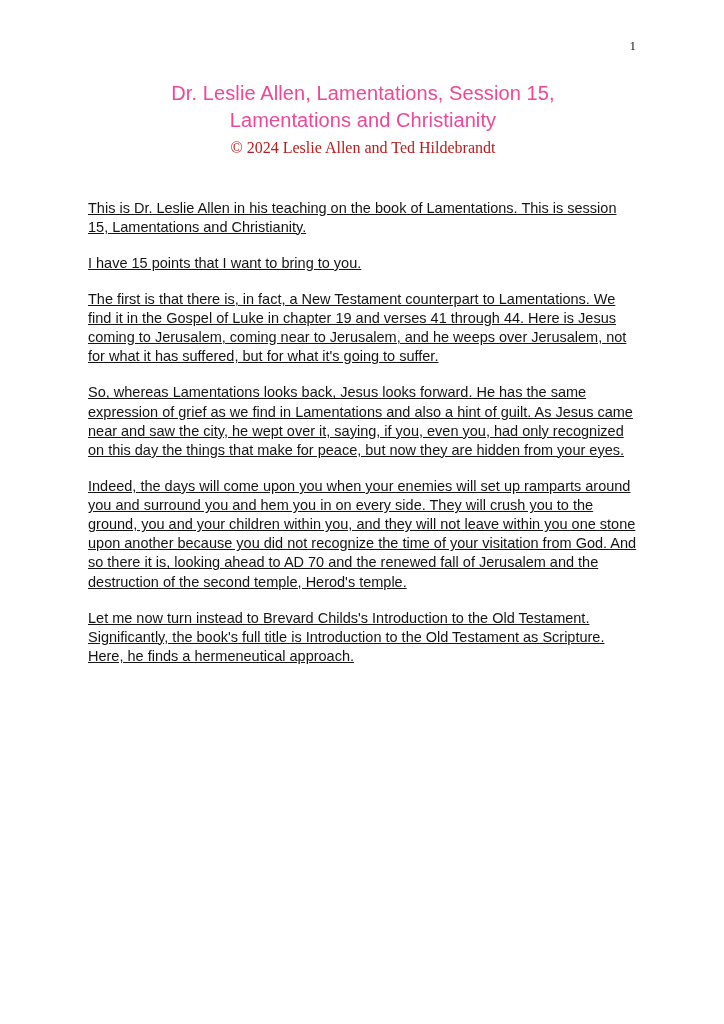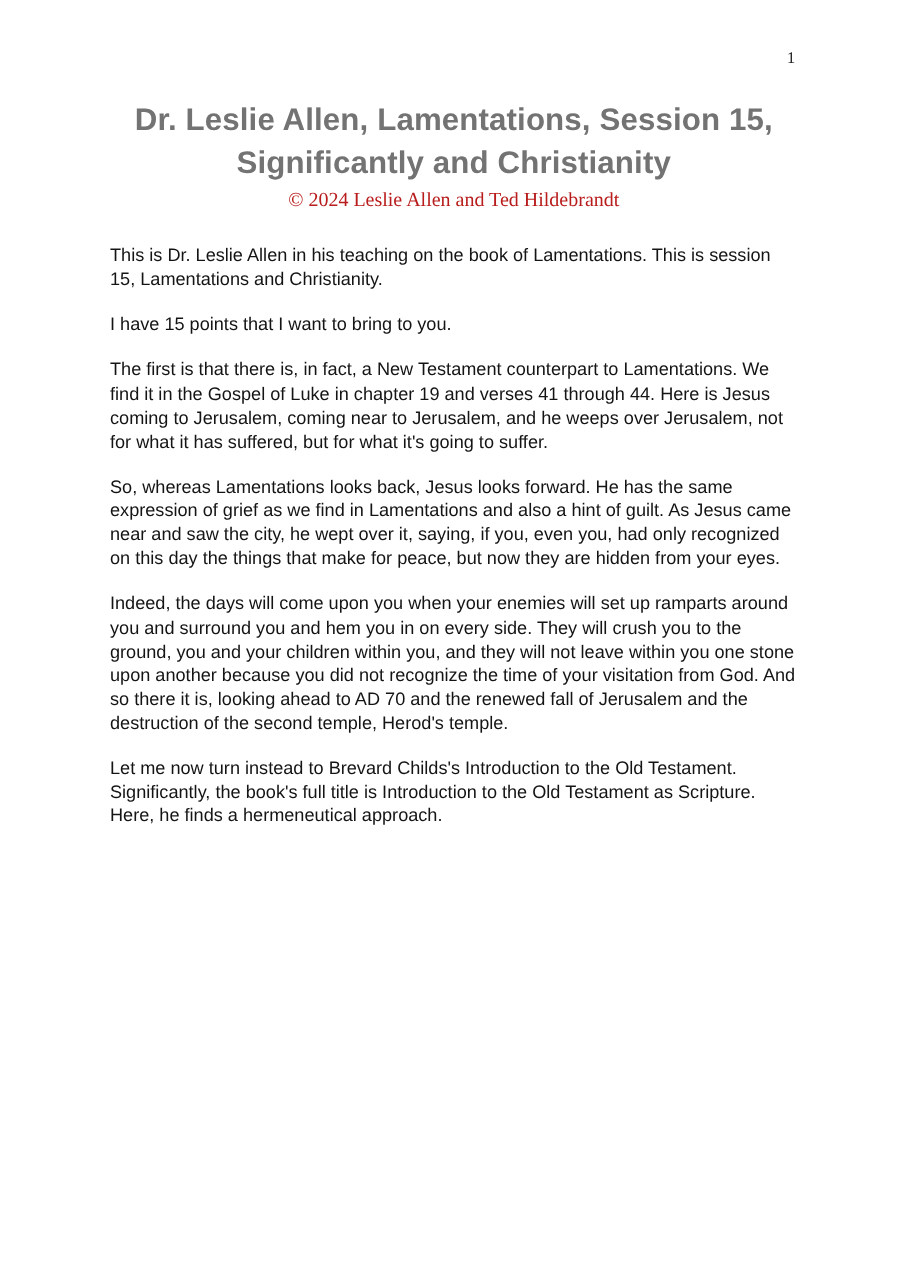--- a/index.html
+++ b/index.html
@@ -25,54 +25,55 @@
     right: 88px;
     font-family: "Liberation Serif", serif;
     font-size: 13px;
     color: #222222;
   }
   .doc-header {
     text-align: center;
     margin-top: 44px;
   }
   .doc-title {
-    font-size: 25px;
-    font-weight: 700;
+    font-size: 20px;
+    font-weight: 400;
     line-height: 1.34;
-    color: #737373;
+    color: #ec4899;
     letter-spacing: 0.1px;
   }
   .title-line { display: block; }
   .copyright {
     font-family: "Liberation Serif", serif;
     font-size: 16px;
     margin-top: 5px;
     color: #b91c1c;
   }
   .doc-body {
-    margin-top: 26px;
+    margin-top: 42px;
+    text-decoration: underline;
   }
   .doc-body p {
     font-size: 14.5px;
     line-height: 1.32;
     margin-bottom: 17px;
     color: #141414;
   }
 </style>
 </head>
 <body>
 
 <div class="page">
 
   <div class="page-number">1</div>
 
   <header class="doc-header">
     <h1 class="doc-title">
       <span class="title-line">Dr. Leslie Allen, Lamentations, Session 15,</span>
-      <span class="title-line">Significantly and Christianity</span>
+      <span class="title-line">Lamentations and Christianity</span>
     </h1>
     <div class="copyright">© 2024 Leslie Allen and Ted Hildebrandt</div>
   </header>
 
   <main class="doc-body">
     <p>This is Dr. Leslie Allen in his teaching on the book of Lamentations. This is session 15, Lamentations and Christianity.</p>
     <p>I have 15 points that I want to bring to you.</p>
     <p>The first is that there is, in fact, a New Testament counterpart to Lamentations. We find it in the Gospel of Luke in chapter 19 and verses 41 through 44. Here is Jesus coming to Jerusalem, coming near to Jerusalem, and he weeps over Jerusalem, not for what it has suffered, but for what it's going to suffer.</p>
     <p>So, whereas Lamentations looks back, Jesus looks forward. He has the same expression of grief as we find in Lamentations and also a hint of guilt. As Jesus came near and saw the city, he wept over it, saying, if you, even you, had only recognized on this day the things that make for peace, but now they are hidden from your eyes.</p>
     <p>Indeed, the days will come upon you when your enemies will set up ramparts around you and surround you and hem you in on every side. They will crush you to the ground, you and your children within you, and they will not leave within you one stone upon another because you did not recognize the time of your visitation from God. And so there it is, looking ahead to AD 70 and the renewed fall of Jerusalem and the destruction of the second temple, Herod's temple.</p>

